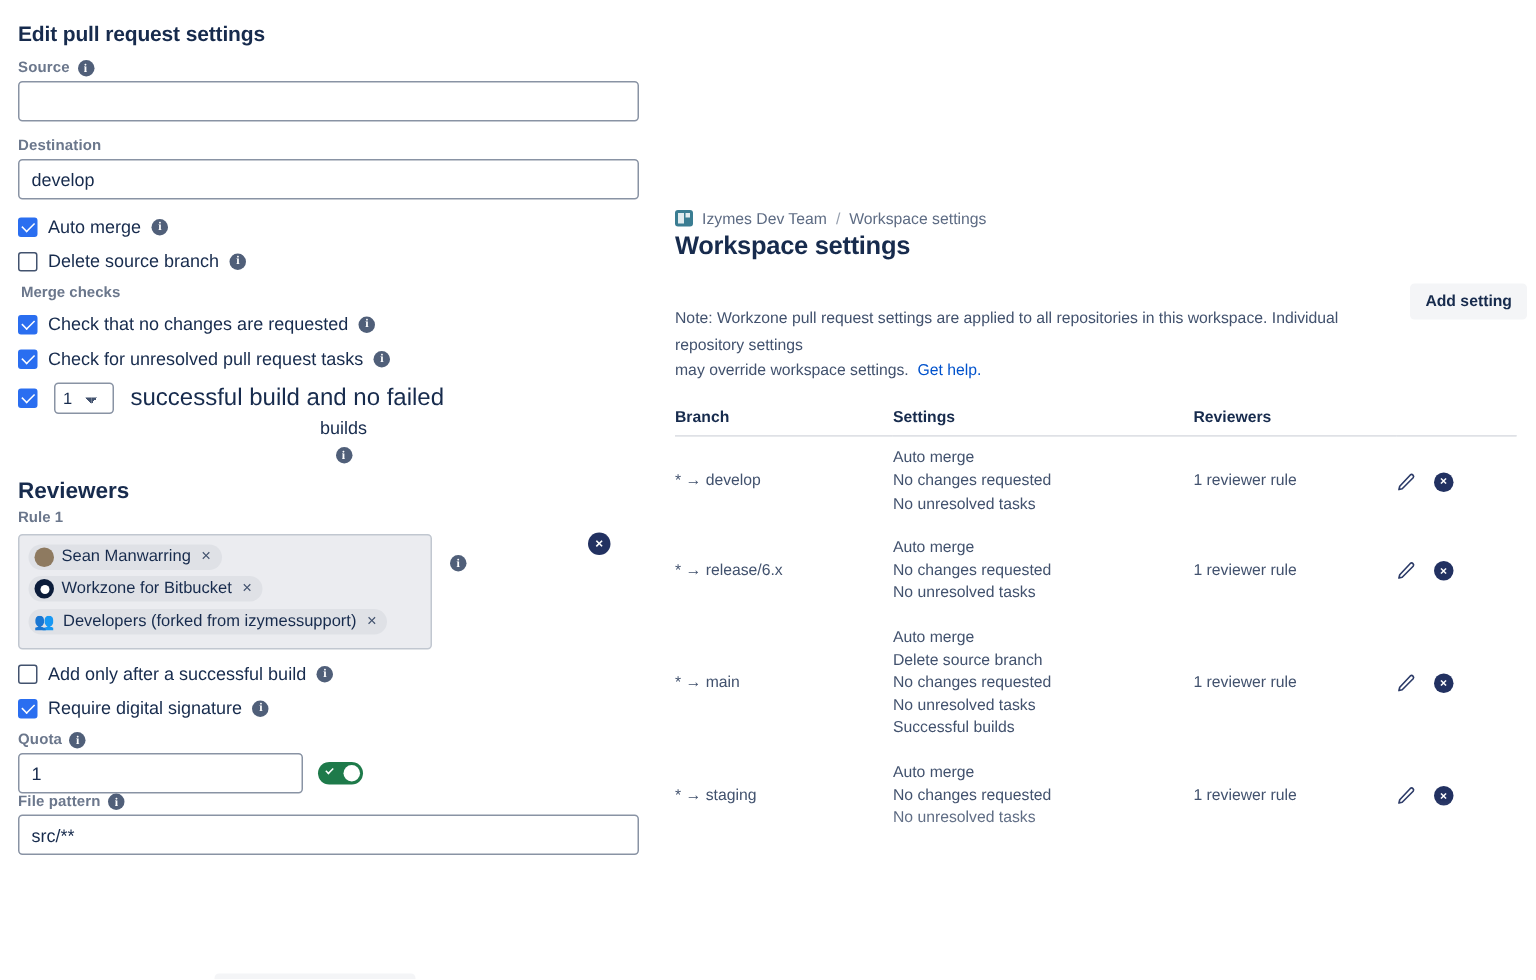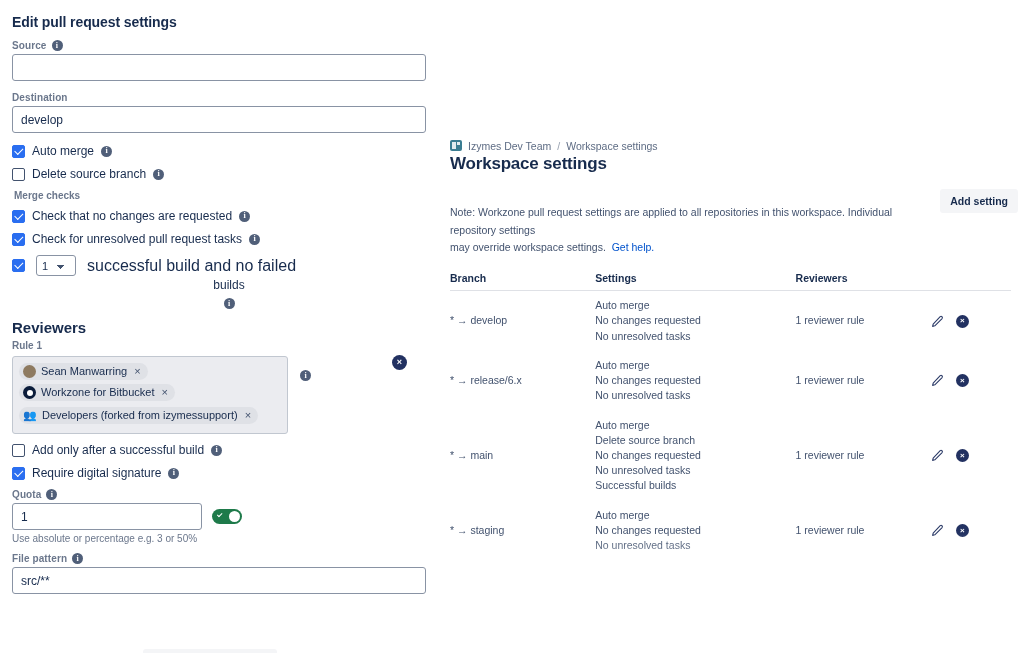--- a/index.html
+++ b/index.html
@@ -316,21 +316,20 @@
     <div class="field-label">
       <span>Quota</span>
       <span class="info-icon">i</span>
     </div>
     <div class="quota-row">
       <input class="quota-input" type="text" value="1" style="">
       <span class="toggle">
         <span class="toggle-check"></span>
       </span>
     </div>
-    <div class="helper-text">Use absolute or percentage e.g. 3 or 50%</div>
 
     
     <div class="field-label">
       <span>File pattern</span>
       <span class="info-icon">i</span>
     </div>
     <input class="text-input" type="text" value="src/**" style="">
 
     <div class="bottom-cut"></div>
   </div>

